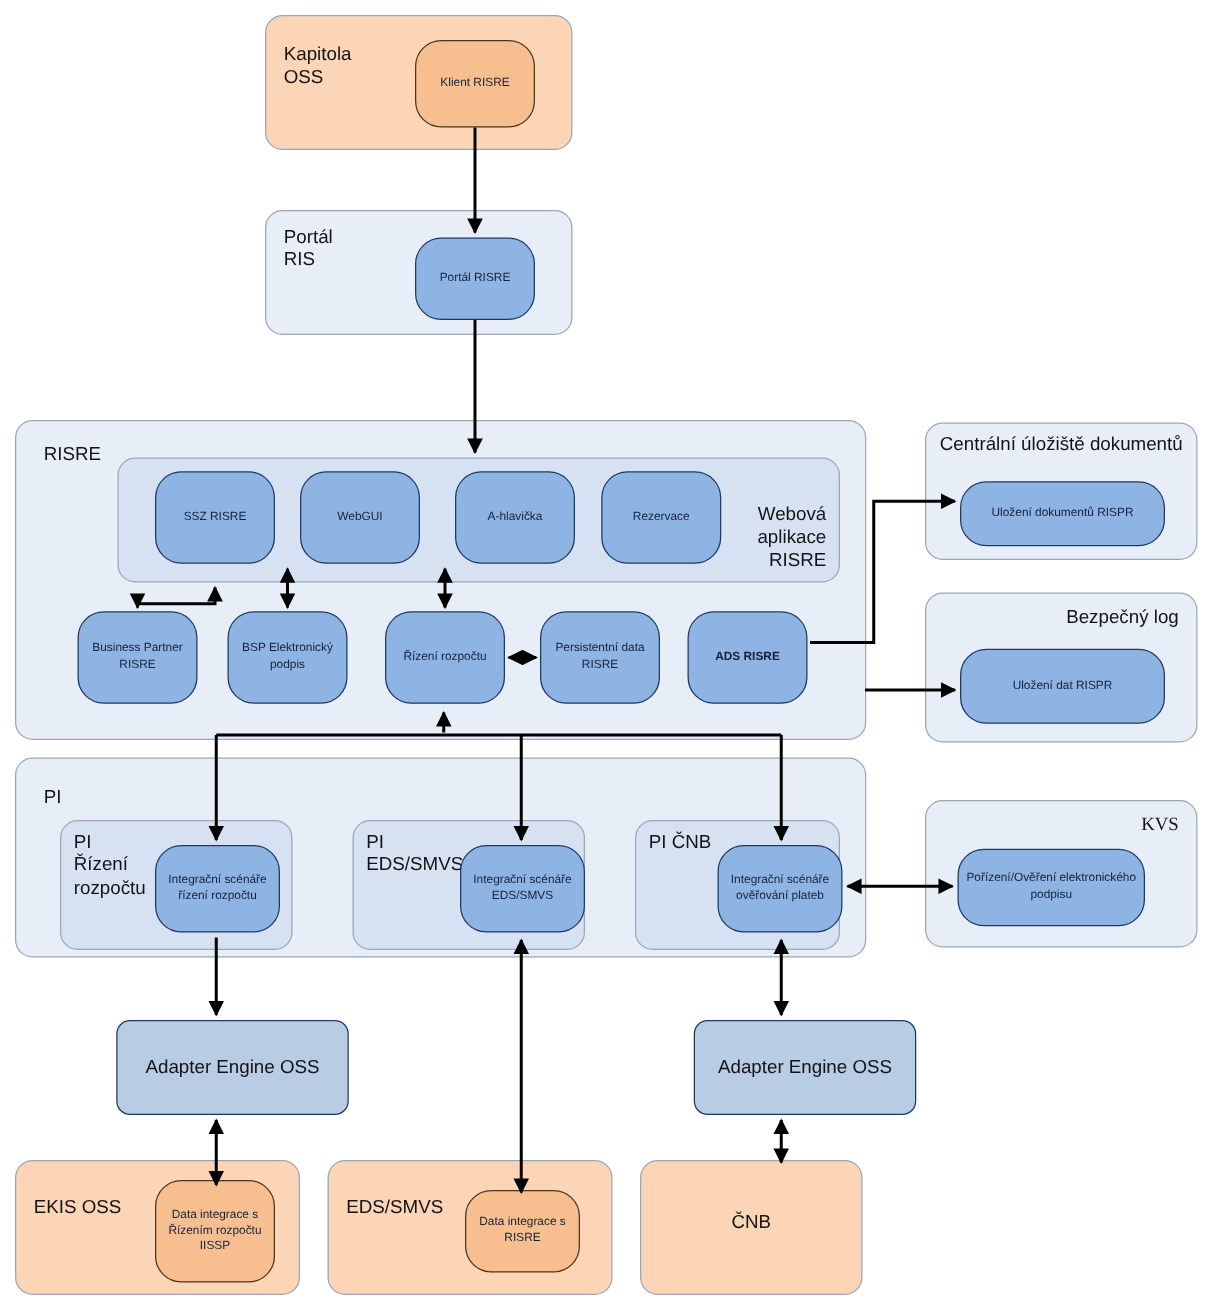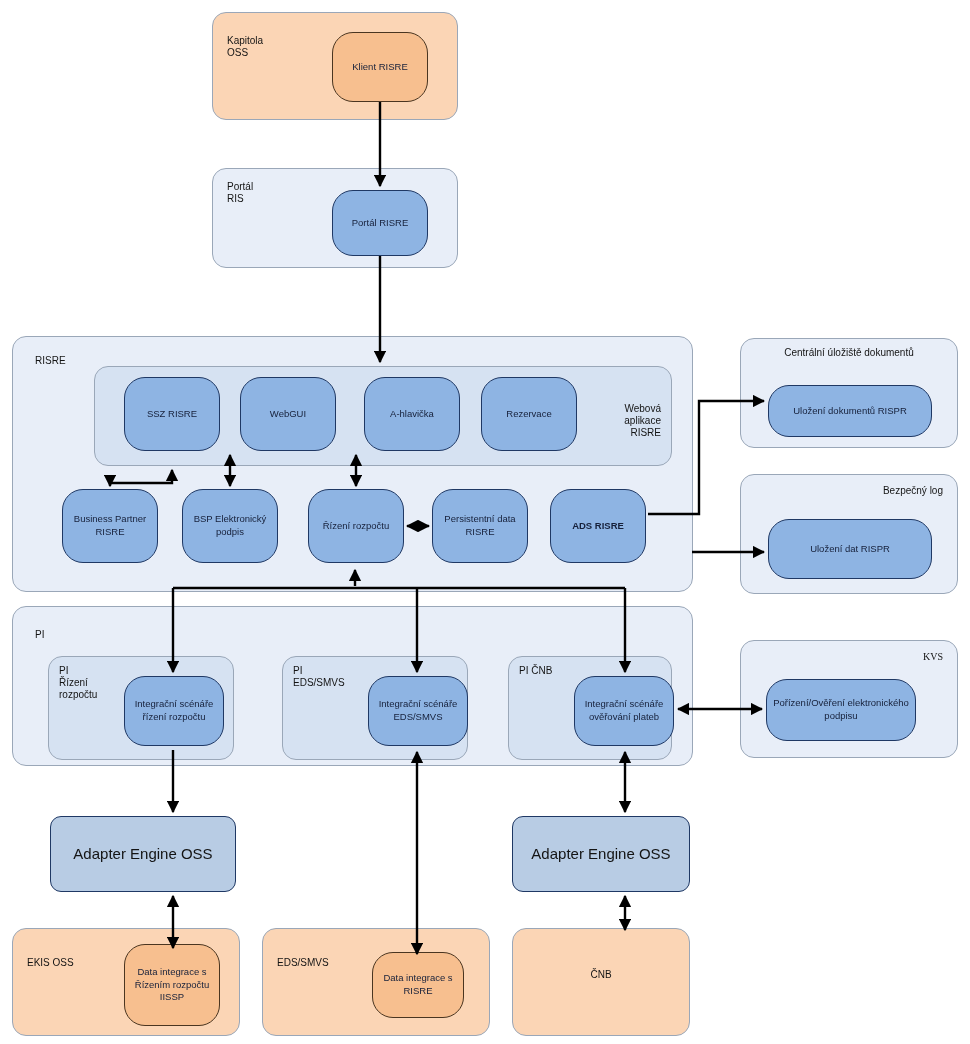--- a/index.html
+++ b/index.html
@@ -44,34 +44,35 @@
   
   .leaf-blue {
     background: #8eb4e3;
     border-color: #1f3864;
     border-radius: 21px;
   }
   .leaf-blue-light {
     background: #b8cce4;
     border-color: #1f3864;
     border-radius: 11px;
+    margin-left: 43px;
   }
   .leaf-orange {
     background: #f7bf8f;
     border-color: #4a3520;
     border-radius: 21px;
   }
   
   .lbl {
     position: absolute;
     white-space: pre-line;
     line-height: 1.22;
   }
   .lbl-grp {
-    font-size: 10px;
+    font-size: 15px;
     color: #141414;
   }
   .lbl-center {
     margin: auto;
     text-align: center;
     font-size: 9.5px;
     line-height: 1.35;
     color: #16203a;
     padding: 2px 4px;
     white-space: pre-line;

